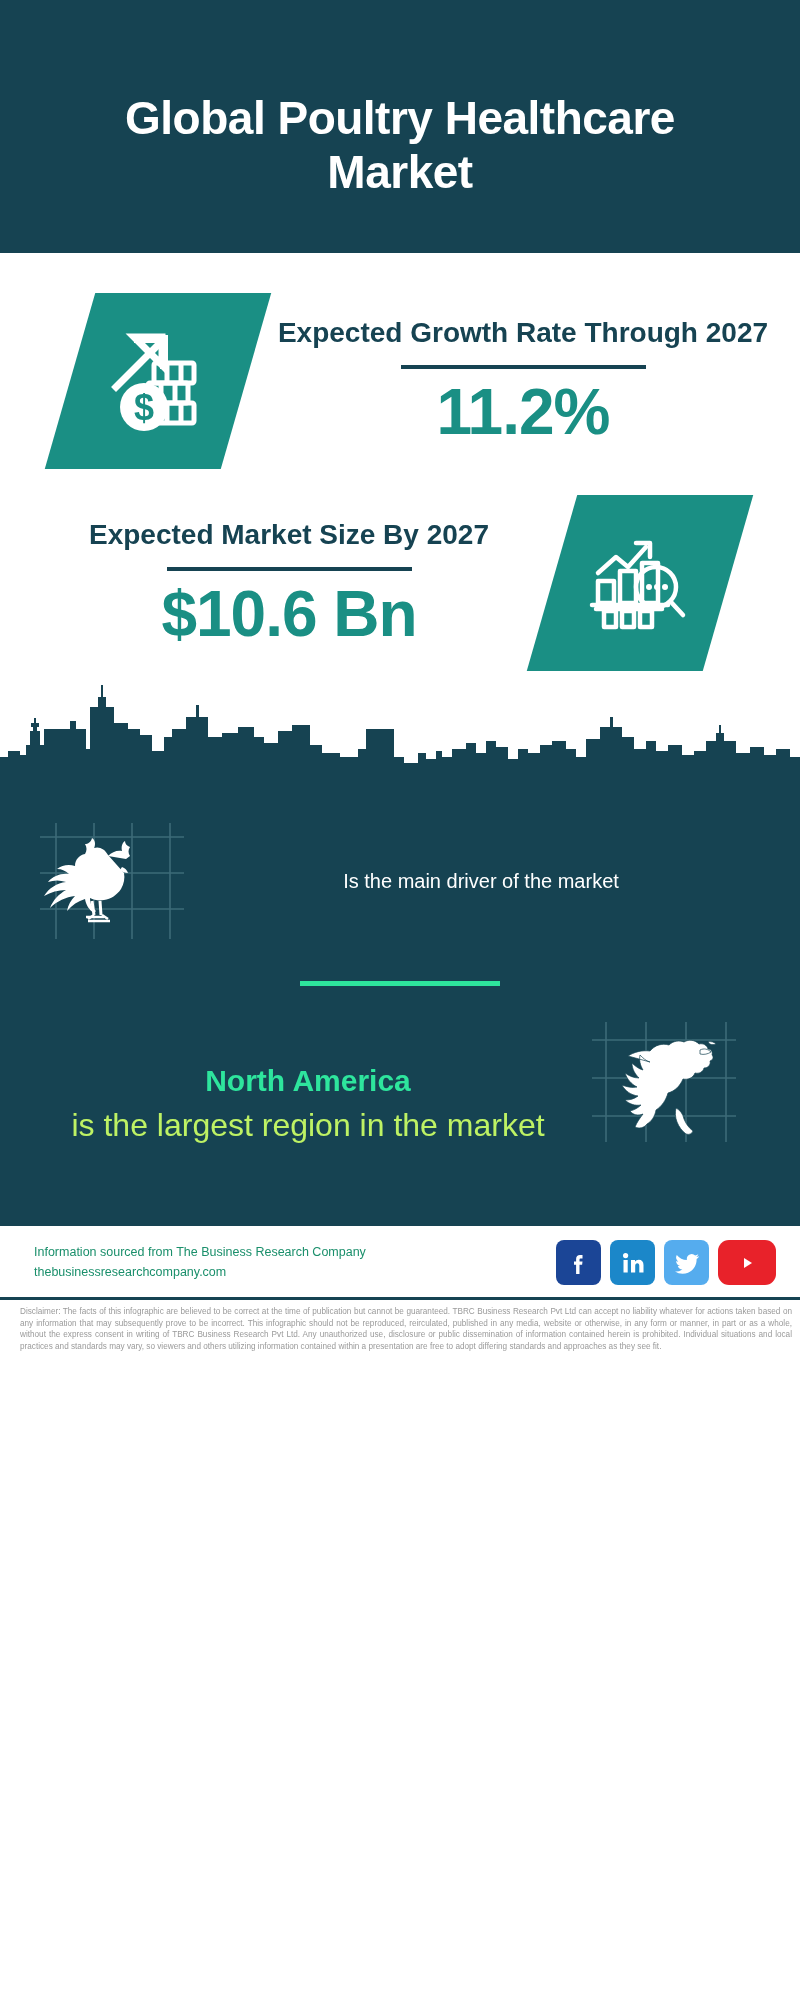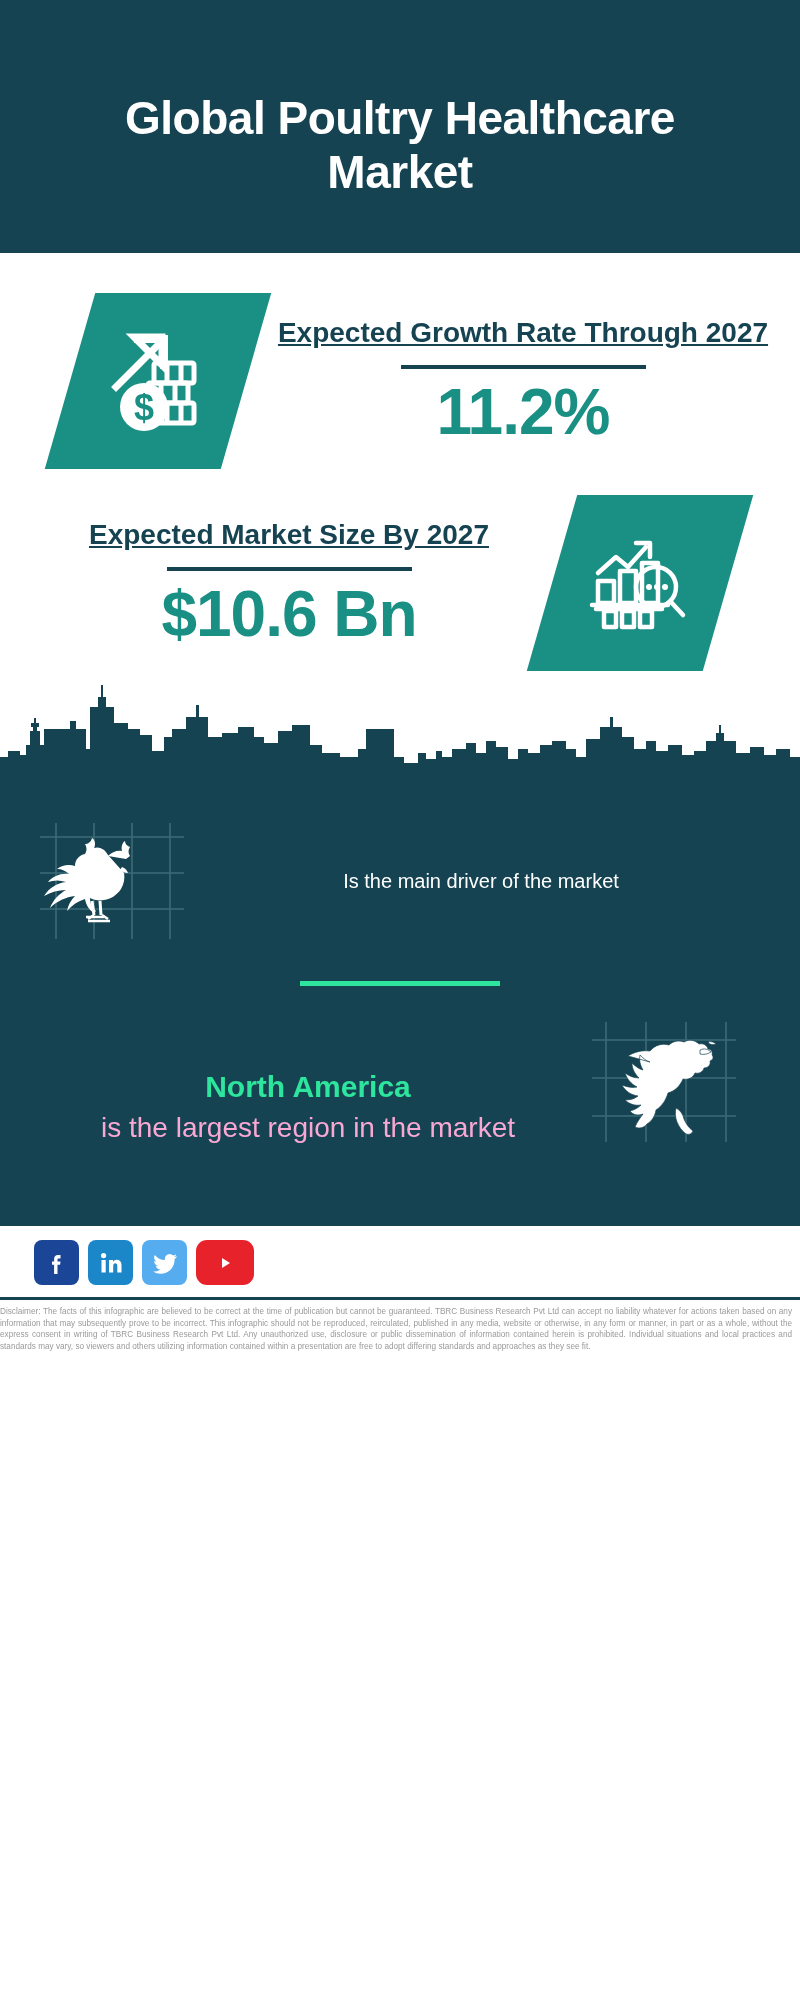--- a/index.html
+++ b/index.html
@@ -49,21 +49,20 @@
     flex:0 0 auto;
   }
   .para-inner { transform:skewX(16deg); display:flex; align-items:center; justify-content:center; }
 
   .stat-text { flex:1; text-align:center; }
   .stat-label {
     color:#164352;
     font-size:28px;
     font-weight:bold;
     line-height:1.32;
-    text-decoration:underline;
   }
   .stat-rule {
     width:245px; height:4px;
     background:#164352;
     margin:13px auto 10px auto;
   }
   .stat-value {
     color:#1A8F84;
     font-size:64px;
     font-weight:bold;
@@ -131,22 +130,22 @@
     padding:0 62px 0 34px;
   }
   .region-text { flex:1; text-align:center; padding-right:6px; }
   .region-hi {
     color:#2EE59D;
     font-size:30px;
     font-weight:bold;
     line-height:1.42;
   }
   .region-sub {
-    color:#f9a8d4;
-    font-size:28px;
+    color:#bef264;
+    font-size:32px;
     line-height:1.42;
   }
   .dark-pad { height:78px; }
 
   
   .footer {
     background:#ffffff;
     display:flex;
     align-items:center;
     padding:14px 24px 12px 34px;
@@ -161,21 +160,21 @@
   .social-row { display:flex; gap:9px; align-items:center; }
   .social {
     width:45px; height:45px;
     border-radius:8px;
     display:flex; align-items:center; justify-content:center;
   }
   .social.yt { width:58px; height:45px; border-radius:11px; }
 
   .disclaimer {
     border-top:3px solid #164352;
-    padding:6px 8px 0 0;
+    padding:6px 8px 0 20px;
     color:#9a9a9a;
     font-size:8.2px;
     line-height:1.42;
     text-align:justify;
   }
 </style>
 </head>
 <body>
 
 <div class="header">
@@ -336,20 +335,24 @@
           <path d="M120 26 c3,-1 6,0 8,2 c-3,1 -6,1 -8,-2 z"></path>
         </g>
       </svg>
     </div>
   </div>
 
   <div class="dark-pad"></div>
 </div>
 
 <div class="footer">
+  <div class="footer-text">
+    <div class="footer-line">Information sourced from The Business Research Company</div>
+    <div class="footer-line">thebusinessresearchcompany.com</div>
+  </div>
   <div class="social-row">
     <div class="social" style="background:#1B4596">
       <svg width="26" height="26" viewBox="0 0 26 26">
           <path fill="#ffffff" d="M16.5 8.5h-2.2c-.5 0-.8.3-.8.9v2.1h3l-.4 3.2h-2.6V24h-3.4v-9.3H8V11.5h2.1V9c0-2.6 1.5-4.1 3.9-4.1h2.5z"></path>
         </svg>
     </div>
     <div class="social" style="background:#1B87C9">
       <svg width="26" height="26" viewBox="0 0 26 26">
         <rect x="3.5" y="10" width="4.2" height="12.5" fill="#ffffff"></rect>
         <circle cx="5.6" cy="5.6" r="2.6" fill="#ffffff"></circle>

